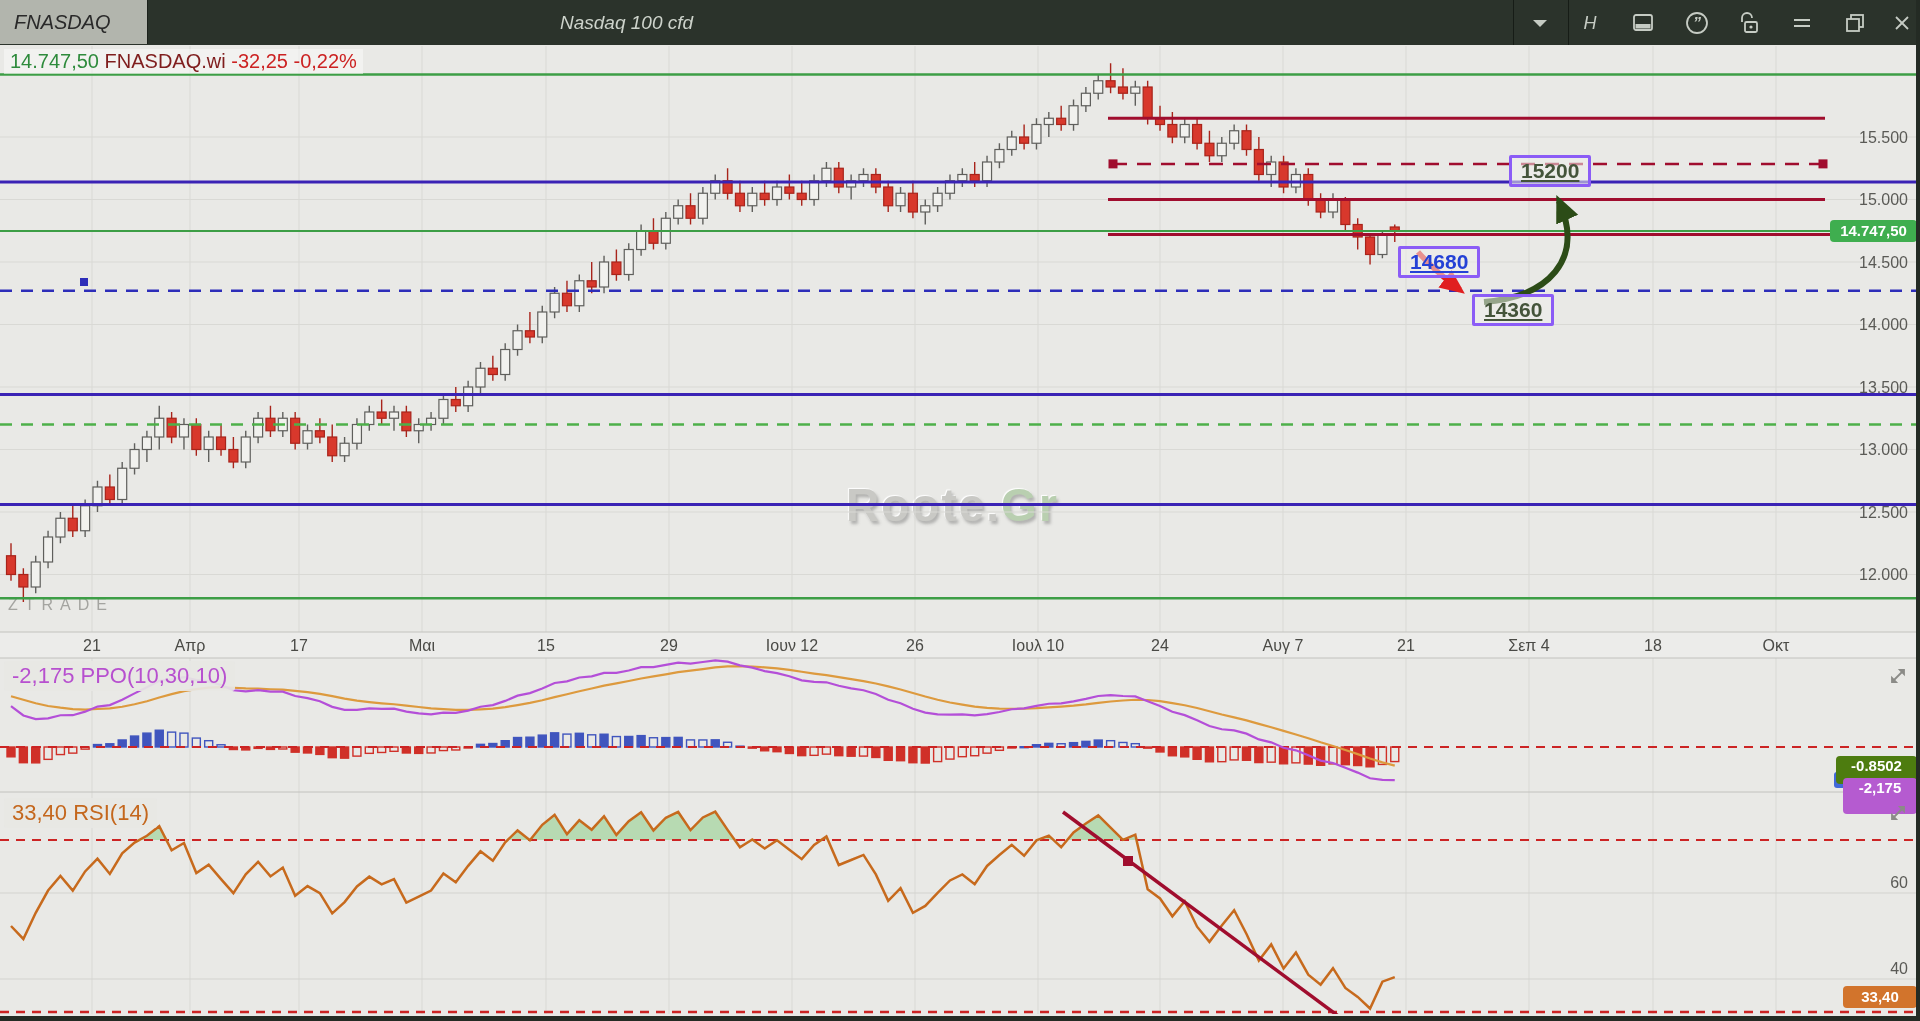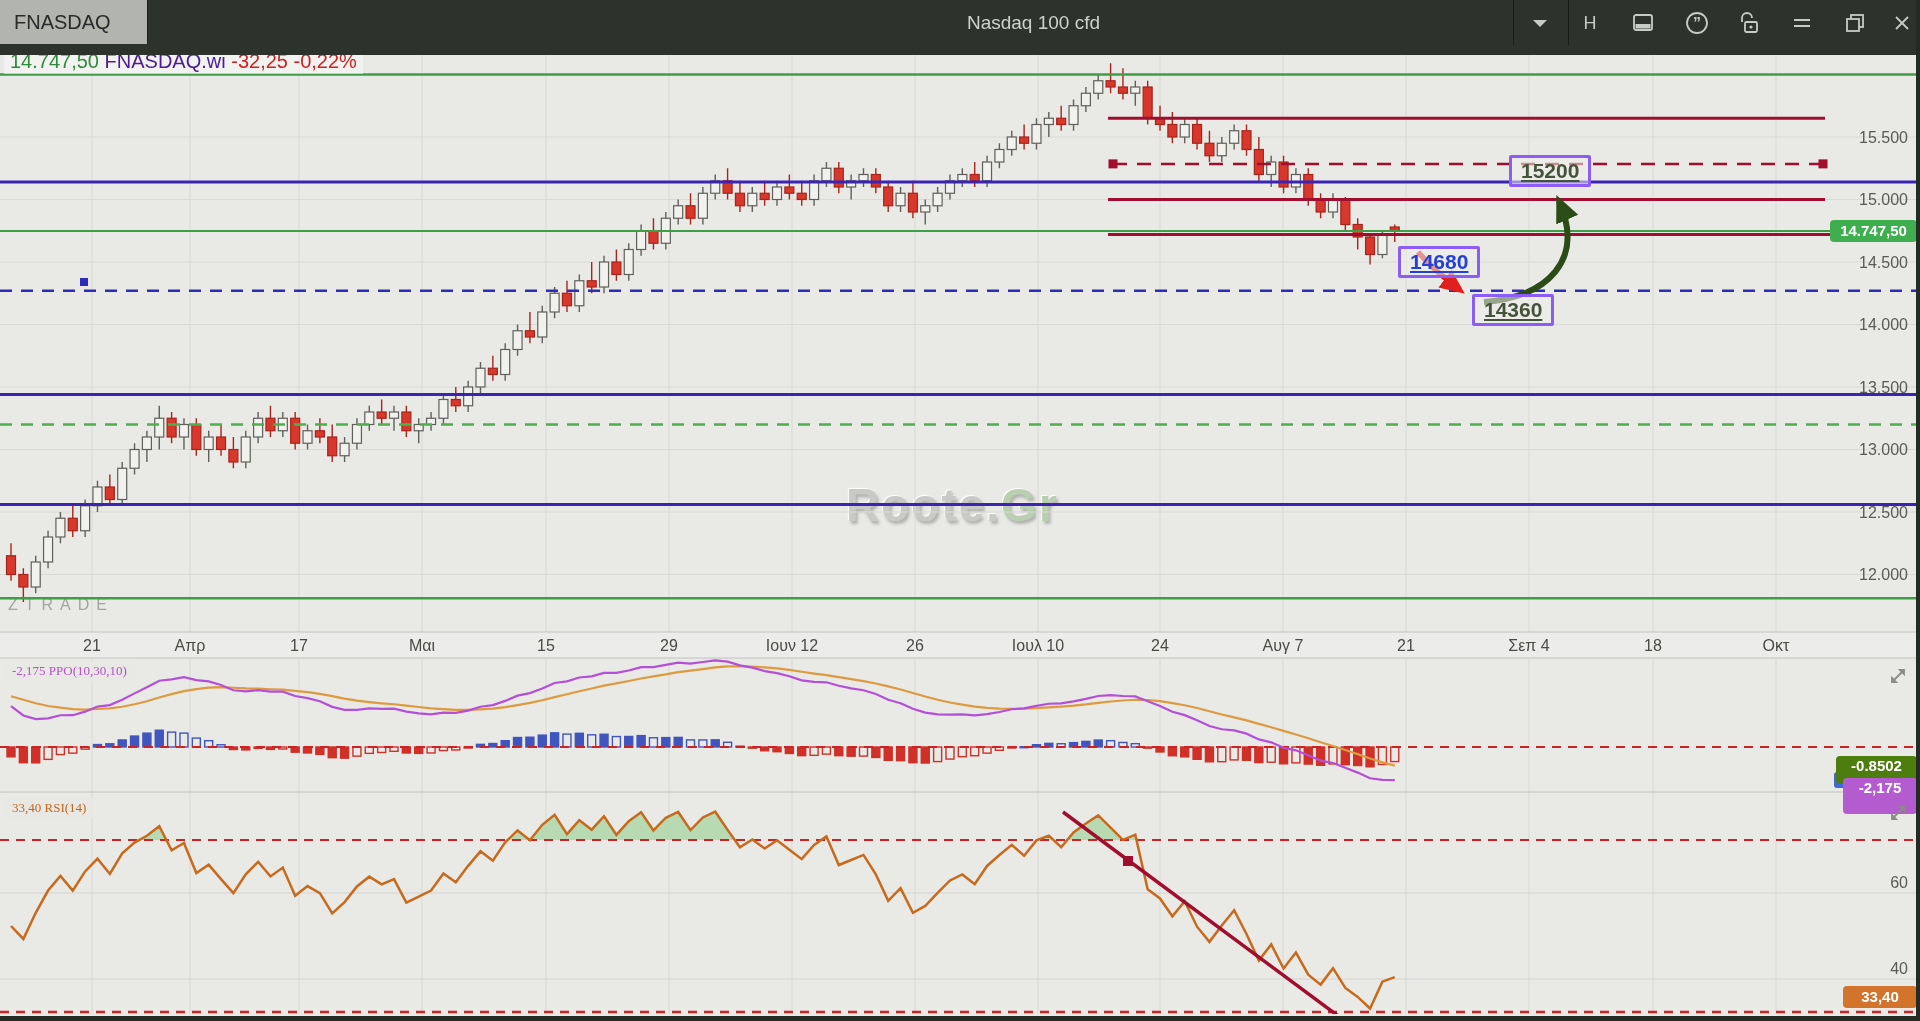--- a/index.html
+++ b/index.html
@@ -1,40 +1,40 @@
 <!DOCTYPE html>
 <html><head>
 <meta charset="utf-8">
 <style>
   html,body{margin:0;padding:0;background:#555;}
   #app{position:relative;width:1920px;height:1021px;background:#e9e9e6;overflow:hidden;
        font-family:"Liberation Sans",sans-serif;cursor:default;}
   
-  #titlebar{position:absolute;left:0;top:0;width:1920px;height:55px;background:#2b332b;z-index:5;}
+  #titlebar{position:absolute;left:0;top:0;width:1920px;height:45px;background:#2b332b;z-index:5;font-style:italic;}
   #tab{position:absolute;left:0;top:0;width:148px;height:44px;background:#b2b5ad;
        border-right:1px solid #1c221c;color:#2a2a2a;font-size:20px;line-height:44px;padding-left:14px;box-sizing:border-box;}
-  #wintitle{position:absolute;left:560px;top:0;width:540px;height:45px;text-align:right;
+  #wintitle{position:absolute;left:560px;top:0;width:540px;height:45px;text-align:left;
        color:#cdd3cb;font-size:19px;line-height:45px;}
   .tbicon{position:absolute;top:0;width:36px;height:45px;display:flex;align-items:center;justify-content:center;color:#c6ccc4;}
   .tbicon svg{display:block;}
   #tb-sep1,#tb-sep2{position:absolute;top:0;width:1px;height:45px;background:#161c16;}
   
   #watermark-layer{position:absolute;inset:0;z-index:1;}
   #chart-svg{position:absolute;left:0;top:0;z-index:2;}
   #overlay{position:absolute;inset:0;z-index:3;pointer-events:none;}
   #overlay > *{pointer-events:auto;}
   #brand-watermark{position:absolute;left:846px;top:478px;font-size:46px;font-weight:bold;letter-spacing:2px;
       color:#c9c9c5;text-shadow:2px 3px 3px rgba(110,110,110,.45),-1px -1px 1px #ffffff;}
   #brand-watermark .accent{color:#b9cfb0;}
   #platform-watermark{position:absolute;left:8px;top:596px;font-size:16px;font-weight:400;letter-spacing:7px;
       color:rgba(140,140,136,.75);}
   #info-line{position:absolute;left:4px;top:49px;font-size:20px;background:rgba(250,250,248,.55);
       padding:1px 6px;white-space:nowrap;}
-  #info-line .px{color:#2e8b3c;} #info-line .sym{color:#4c1d95;} #info-line .chg{color:#cc2222;}
-  .panel-label{position:absolute;font-size:13px;background:rgba(231,231,228,.92);padding:2px 8px;border-radius:3px;font-family:Liberation Serif, serif;}
+  #info-line .px{color:#2e8b3c;} #info-line .sym{color:#7f1d1d;} #info-line .chg{color:#cc2222;}
+  .panel-label{position:absolute;font-size:22px;background:rgba(231,231,228,.92);padding:2px 8px;border-radius:3px;}
   #ppo-label{left:4px;top:661px;color:#b750cf;}
   #rsi-label{left:4px;top:798px;color:#c4671d;}
   .price-box{position:absolute;border:3px solid #8b5cf6;border-radius:2px;background:rgba(238,238,235,.55);
       font-size:21px;font-weight:bold;text-decoration:underline;padding:0 9px;line-height:26px;}
   .price-box.green{color:#44543a;} .price-box.blue{color:#2441d6;}
   #pbox-15200{left:1509px;top:155px;}
   #pbox-14680{left:1398px;top:246px;text-align:right;}
   #pbox-14360{left:1472px;top:294px;}
   .axis-badge{position:absolute;border-radius:4px;color:#fff;font-size:15px;font-weight:bold;
       text-align:center;line-height:21px;}

